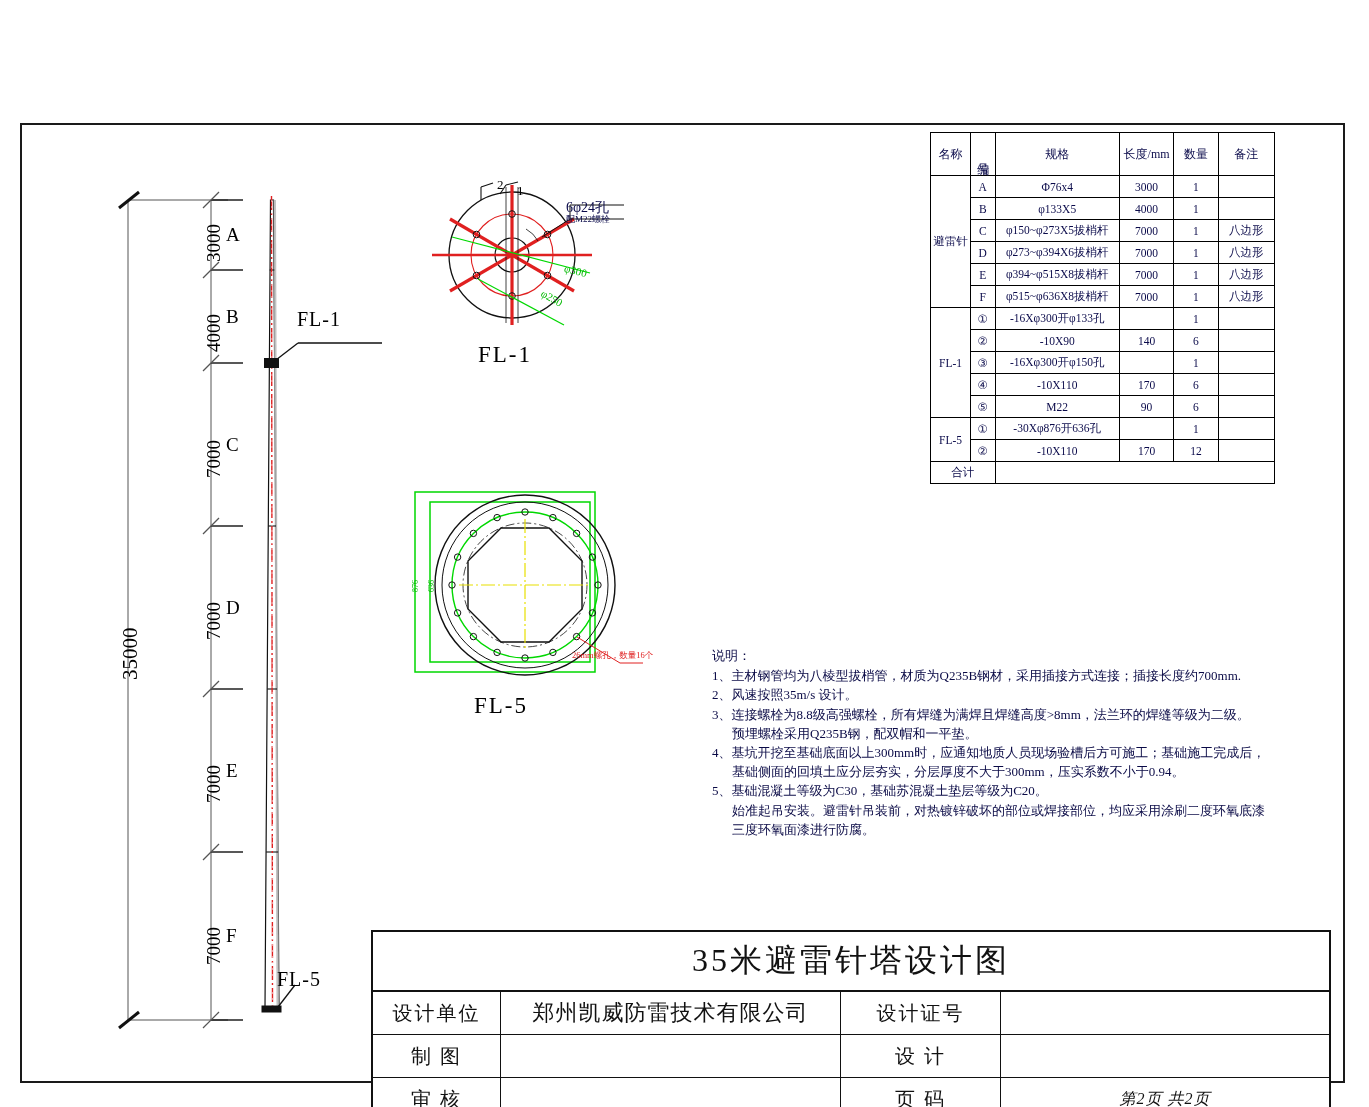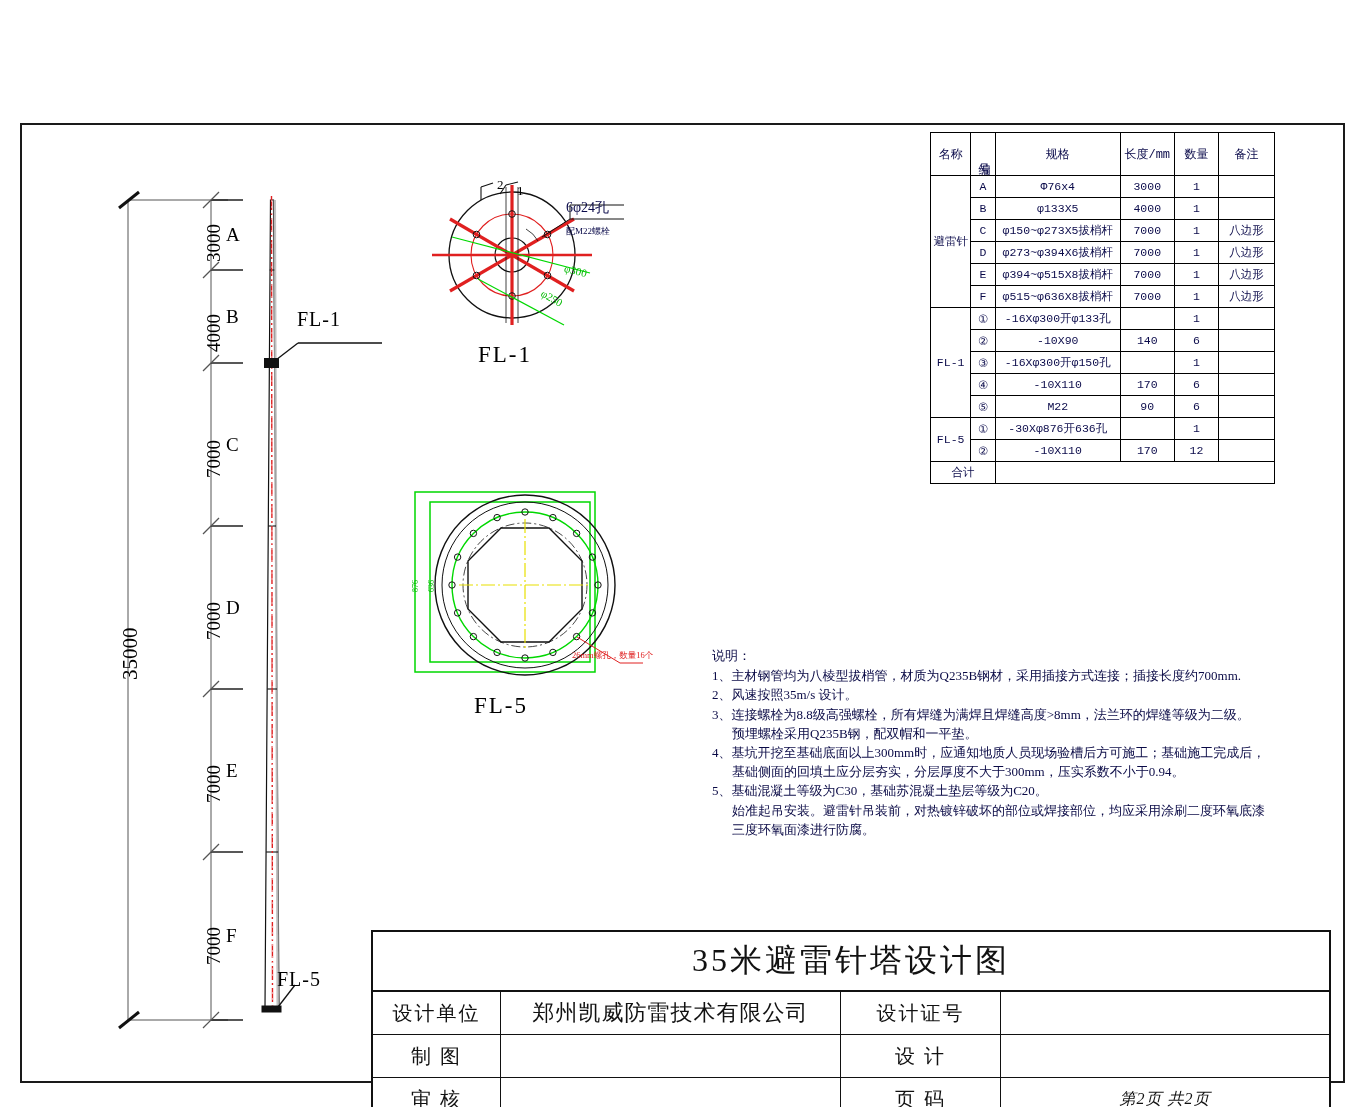--- a/index.html
+++ b/index.html
@@ -44,21 +44,21 @@
   .detail-title { font-size:23px; letter-spacing:2px; }
 
   
   #parts-table {
     position:absolute;
     left:930px; top:132px;
     width:345px;
     border-collapse: collapse;
     font-size: 11px;
     color:#000080;
-    font-family:Liberation Mono, monospace;
+    font-family:Liberation Serif, serif;
   }
   #parts-table td, #parts-table th {
     border: 1px solid #000;
     text-align:center;
     vertical-align:middle;
     padding: 1px 2px;
     color:#0a0a4a;
     font-weight:normal;
   }
   #parts-table th { font-size:12px; height:38px; }
@@ -260,21 +260,21 @@
         <line x1="30" y1="-18" x2="58" y2="-36"></line>
         <line x1="58" y1="-36" x2="112" y2="-36"></line>
         <line x1="58" y1="-36" x2="58" y2="-50"></line>
         <line x1="58" y1="-50" x2="112" y2="-50"></line>
       </g>
     </g>
   </svg>
   <div class="txt" style="left:497px; top:177px; font-size:13px;">2</div>
   <div class="txt" style="left:517px; top:183px; font-size:13px;">1</div>
   <div class="txt" style="left:566px; top:199px; font-size:14px; color:#0a0a4a;">6φ24孔</div>
-  <div class="txt" style="left:566px; top:213px; font-size:9px; color:#0a0a4a;margin-top:12px;">配M22螺栓</div>
+  <div class="txt" style="left:566px; top:213px; font-size:9px; color:#0a0a4a;">配M22螺栓</div>
   <div class="txt" style="left:566px; top:262px; font-size:11px; color:#00b800; transform:rotate(14deg); transform-origin:0 0;">φ300</div>
   <div class="txt" style="left:545px; top:287px; font-size:11px; color:#00b800; transform:rotate(30deg); transform-origin:0 0;">φ250</div>
   <div class="txt detail-title" style="left:478px; top:342px;">FL-1</div>
 
   <svg class="svglayer" viewBox="0 0 1369 1107" width="1369" height="1107">
     <g transform="translate(525,585)">
 
       <g stroke="#00d800" stroke-width="1.5" fill="none">
         <rect x="-110" y="-93" width="180" height="180"></rect>
         <rect x="-95" y="-83" width="160" height="160"></rect>

